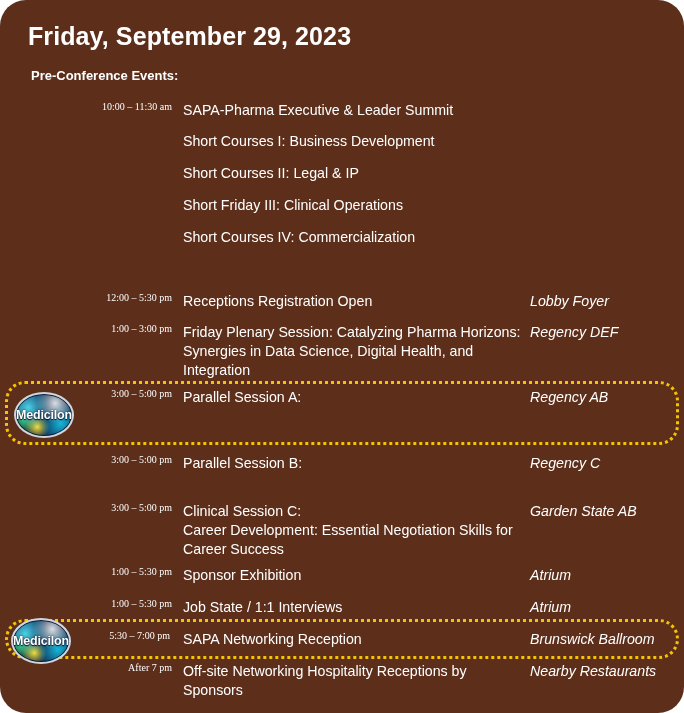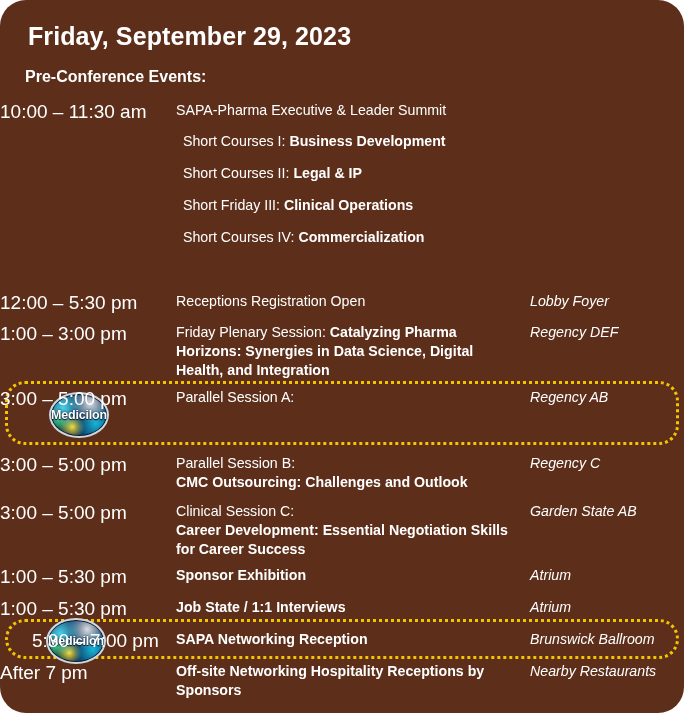--- a/index.html
+++ b/index.html
@@ -30,62 +30,64 @@
     position: absolute;
     left: 28px;
     top: 22px;
     font-size: 25px;
     font-weight: bold;
     letter-spacing: 0.1px;
     white-space: nowrap;
   }
   #section-heading {
     position: absolute;
-    left: 25px;
+    left: 31px;
     top: 68px;
-    font-size: 16px;
+    font-size: 13px;
     font-weight: bold;
     white-space: nowrap;
   }
 
   
   .row {
     position: absolute;
     left: 0;
     width: 684px;
     box-sizing: border-box;
   }
   .row .time {
     position: absolute;
     left: 0;
     width: 172px;
-    font-size: 19px;
-    white-space: nowrap;
+    text-align: right;
+    font-size: 10px;
+    white-space: nowrap;
+    font-family: Liberation Serif, serif;
   }
   .row .desc {
     position: absolute;
-    left: 176px;
+    left: 183px;
     width: 340px;
     font-size: 14.2px;
     line-height: 19px;
   }
   .row .desc.indent-sc {
     left: 183px;
     width: 345px;
   }
   .row .loc {
     position: absolute;
     left: 530px;
     width: 152px;
     font-size: 14.2px;
     font-style: italic;
     line-height: 19px;
     white-space: nowrap;
   }
-  .b { font-weight: bold; margin-top: 30px; }
+  .b { font-weight: normal; margin-top: 30px; }
 
   
   .highlight {
     position: absolute;
     left: 5px;
     width: 674px;
     box-sizing: border-box;
     border: 3px dotted #f5c400;
     border-radius: 20px;
   }
@@ -102,21 +104,20 @@
       radial-gradient(circle at 80% 70%, #16b6d8 0%, rgba(22,182,216,0) 40%),
       radial-gradient(circle at 38% 78%, #f3e03a 0%, rgba(243,224,58,0) 26%),
       radial-gradient(circle at 14% 62%, #30b24a 0%, rgba(48,178,74,0) 28%),
       linear-gradient(150deg, #12305e 0%, #0b1f45 45%, #0d2a56 100%);
     border: 2px solid #cfd6de;
     box-shadow: 0 0 0 1px #0a1a33 inset;
     overflow: hidden;
     display: flex;
     align-items: center;
     justify-content: center;
-    margin-left: 35px;
   }
   .logo .logo-text {
     font-size: 12.5px;
     font-weight: bold;
     color: #ffffff;
     letter-spacing: -0.2px;
     text-shadow: 0 1px 1px #06112a, 0 0 2px #06112a;
     white-space: nowrap;
   }
 </style>
@@ -177,21 +178,21 @@
     <span class="logo-text">Medicilon</span>
   </div>
   <div class="row" style="top:388px;">
     <span class="time">3:00 – 5:00 pm</span>
     <span class="desc"><span>Parallel Session A:</span><br></span>
     <span class="loc">Regency AB</span>
   </div>
 
   <div class="row" style="top:454px;">
     <span class="time">3:00 – 5:00 pm</span>
-    <span class="desc"><span>Parallel Session B:</span><br><span class="b">CMC Outsourcing: Challenges and Outlook</span></span>
+    <span class="desc"><span>Parallel Session B:</span><br></span>
     <span class="loc">Regency C</span>
   </div>
 
   <div class="row" style="top:502px;">
     <span class="time">3:00 – 5:00 pm</span>
     <span class="desc"><span>Clinical Session C:</span><br><span class="b">Career Development:  Essential Negotiation Skills for Career Success</span></span>
     <span class="loc">Garden State AB</span>
   </div>
 
   <div class="row" style="top:566px;">

